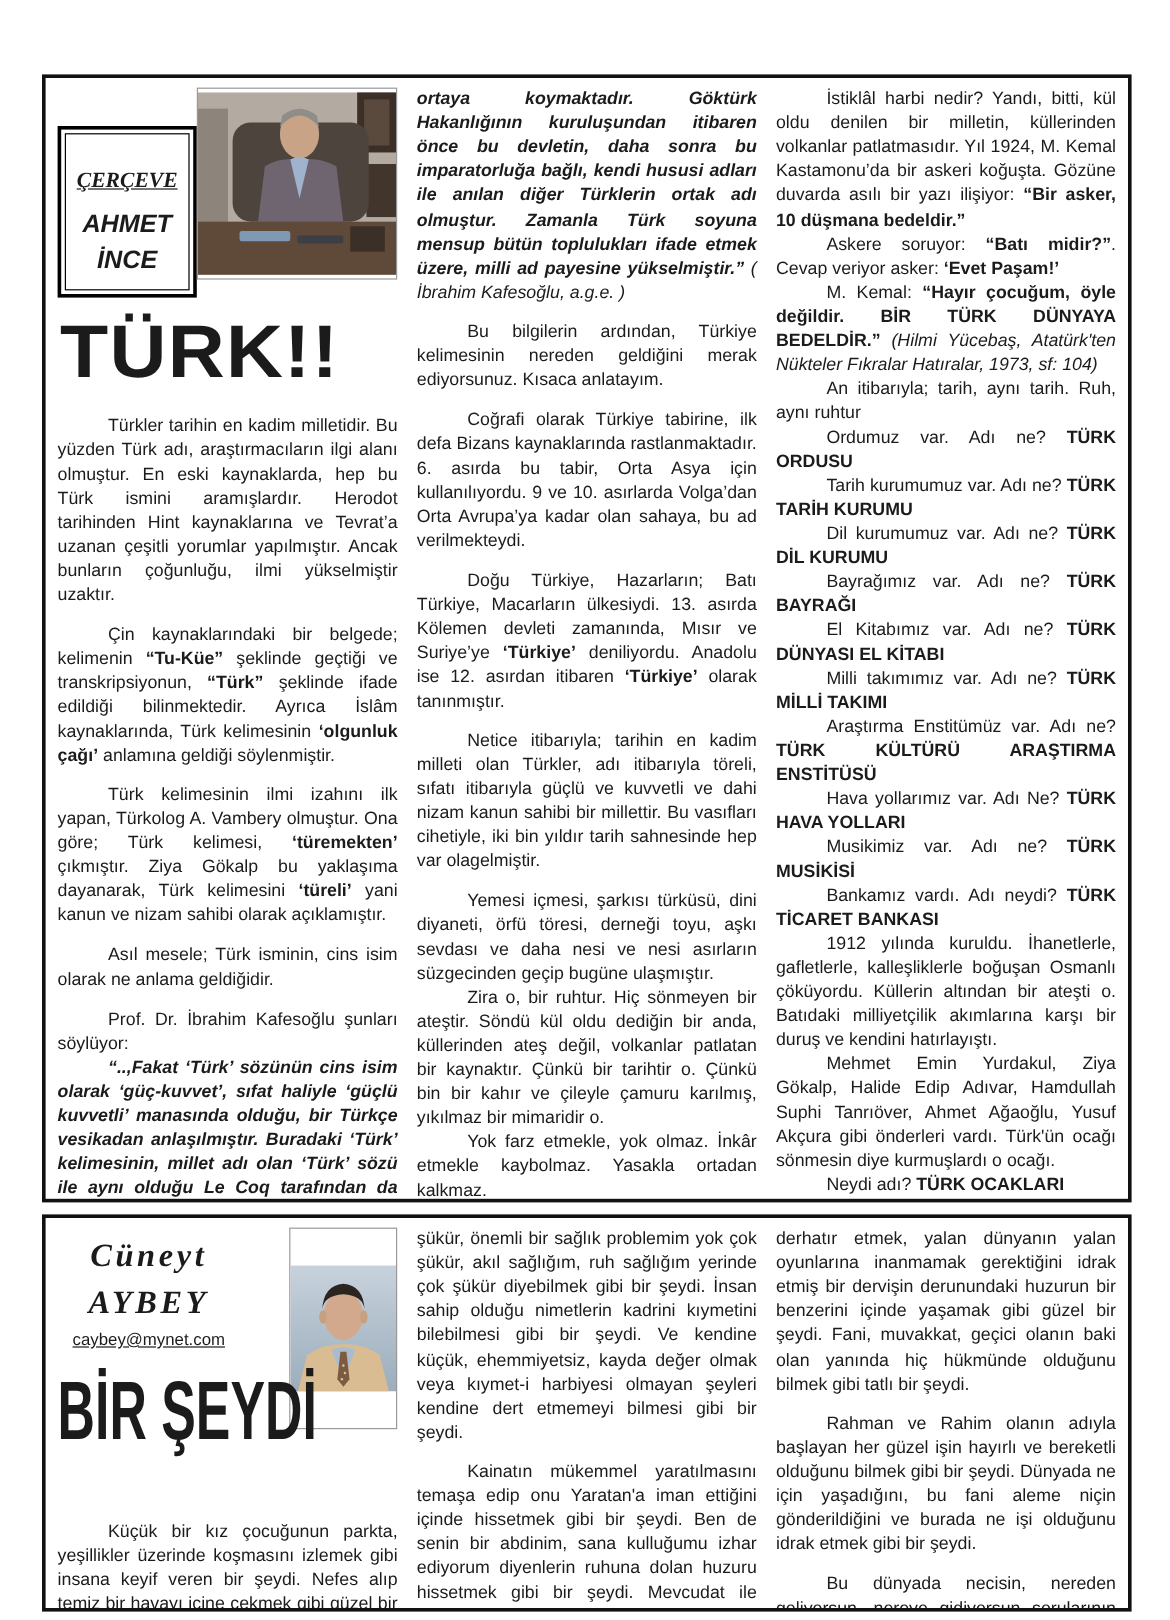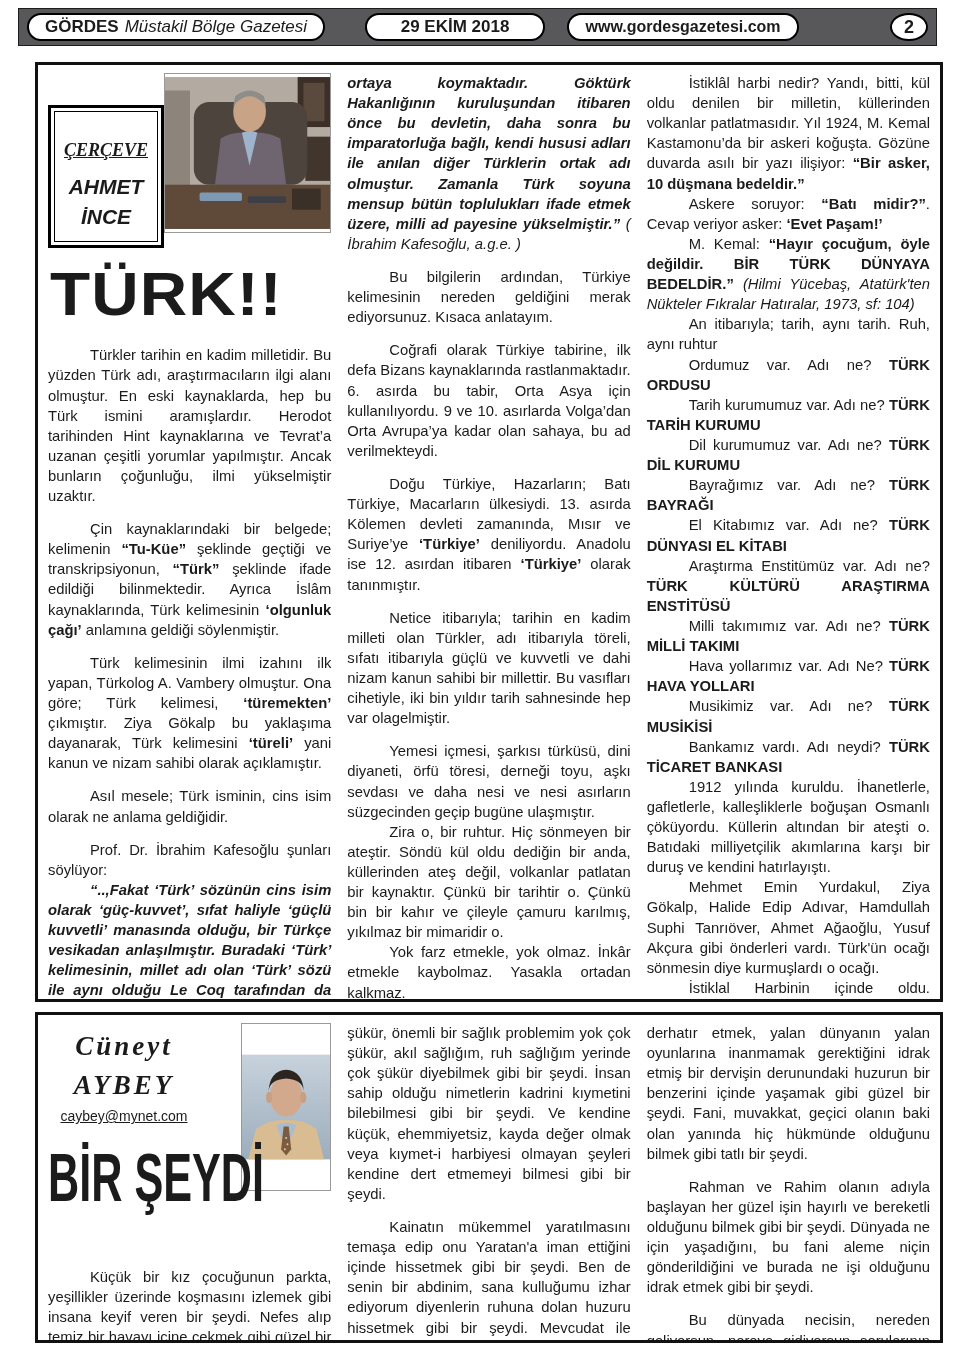--- a/index.html
+++ b/index.html
@@ -56,29 +56,20 @@
   .author-email{font-size:14px;text-decoration:underline;margin-top:7px;}
   .headline-bir{font-size:54px;font-weight:bold;white-space:nowrap;height:66px;
                 transform:scale(0.80,1.28);transform-origin:left center;margin-top:22px;}
   .photo2{margin-left:auto;display:block;border:1px solid #999;}
 </style>
 </head>
 <body>
 
 <div class="page">
 
-  <header class="topbar">
-    <div class="pill pill-name">
-      <span class="bold">GÖRDES</span>
-      <span class="ital">Müstakil Bölge Gazetesi</span>
-    </div>
-    <div class="pill pill-date">29 EKİM 2018</div>
-    <div class="pill pill-site">www.gordesgazetesi.com</div>
-    <div class="pagenum">2</div>
-  </header>
 
   <section class="box box1">
     <div class="cols">
       <div class="col">
         <div class="kicker-row">
           <div class="cerceve">
             <div class="cerceve-inner">
               <div class="cerceve-title">ÇERÇEVE</div>
               <div class="cerceve-name">AHMET</div>
               <div class="cerceve-name" style="margin-top:6px;">İNCE</div>
@@ -127,27 +118,28 @@
         <div>
             <p><span>İstiklâl harbi nedir? Yandı, bitti, kül oldu denilen bir milletin, küllerinden volkanlar patlatmasıdır. Yıl 1924, M. Kemal Kastamonu’da bir askeri koğuşta.  Gözüne  duvarda  asılı  bir yazı ilişiyor: </span><span class="b">“Bir asker, 10 düşmana bedeldir.”</span></p>
             <p><span>Askere soruyor: </span><span class="b">“Batı midir?”</span><span>. Cevap veriyor asker: </span><span class="b">‘Evet Paşam!’</span></p>
             <p><span>M. Kemal: </span><span class="b">“Hayır çocuğum, öyle değildir. BİR TÜRK DÜNYAYA BEDELDİR.”</span><span class="i"> (Hilmi Yücebaş, Atatürk'ten Nükteler Fıkralar Hatıralar, 1973, sf: 104)</span></p>
             <p><span>An itibarıyla; tarih, aynı tarih. Ruh, aynı ruhtur</span></p>
             <p><span>Ordumuz var. Adı ne? </span><span class="b">TÜRK ORDUSU</span></p>
             <p><span>Tarih kurumumuz var. Adı ne? </span><span class="b">TÜRK TARİH KURUMU</span></p>
             <p><span>Dil kurumumuz var. Adı ne? </span><span class="b">TÜRK DİL KURUMU</span></p>
             <p><span>Bayrağımız var. Adı ne? </span><span class="b">TÜRK BAYRAĞI</span></p>
             <p><span>El Kitabımız var. Adı ne? </span><span class="b">TÜRK DÜNYASI EL KİTABI</span></p>
+            <p><span>Milli takımımız var. Adı ne? </span><span class="b">TÜRK MİLLİ TAKIMI</span></p>
             <p><span>Araştırma Enstitümüz var. Adı ne? </span><span class="b">TÜRK KÜLTÜRÜ ARAŞTIRMA ENSTİTÜSÜ</span></p>
-            <p><span>Milli takımımız var. Adı ne? </span><span class="b">TÜRK MİLLİ TAKIMI</span></p>
             <p><span>Hava yollarımız var. Adı Ne? </span><span class="b">TÜRK HAVA YOLLARI</span></p>
             <p><span>Musikimiz var. Adı ne? </span><span class="b">TÜRK MUSİKİSİ</span></p>
             <p><span>Bankamız vardı. Adı neydi? </span><span class="b">TÜRK TİCARET BANKASI</span></p>
             <p><span>1912 yılında kuruldu. İhanetlerle, gafletlerle, kalleşliklerle boğuşan Osmanlı çöküyordu. Küllerin altından bir ateşti o. Batıdaki milliyetçilik akımlarına karşı bir duruş ve kendini hatırlayıştı.</span></p>
             <p><span>Mehmet Emin Yurdakul, Ziya Gökalp, Halide Edip Adıvar, Hamdullah Suphi Tanrıöver, Ahmet Ağaoğlu, Yusuf Akçura gibi önderleri vardı. Türk'ün ocağı sönmesin diye kurmuşlardı o ocağı.</span></p>
+            <p><span>Neydi adı? </span><span class="b">TÜRK OCAKLARI</span></p>
             <p><span>İstiklal Harbinin içinde oldu. Destanlara sığmayacak gururlu ve bir o kadar kahırlı mücadeleyi, sonra kaleme aldı. Mücadelenin 1918–1923 arasında geçen yıllarını ölümsüzleştiren romanı yazdı.</span></p>
           </div>
       </div>
     </div>
   </section>
 
   <section class="box box2">
     <div class="cols">
       <div class="col">
         <div class="author-row">

